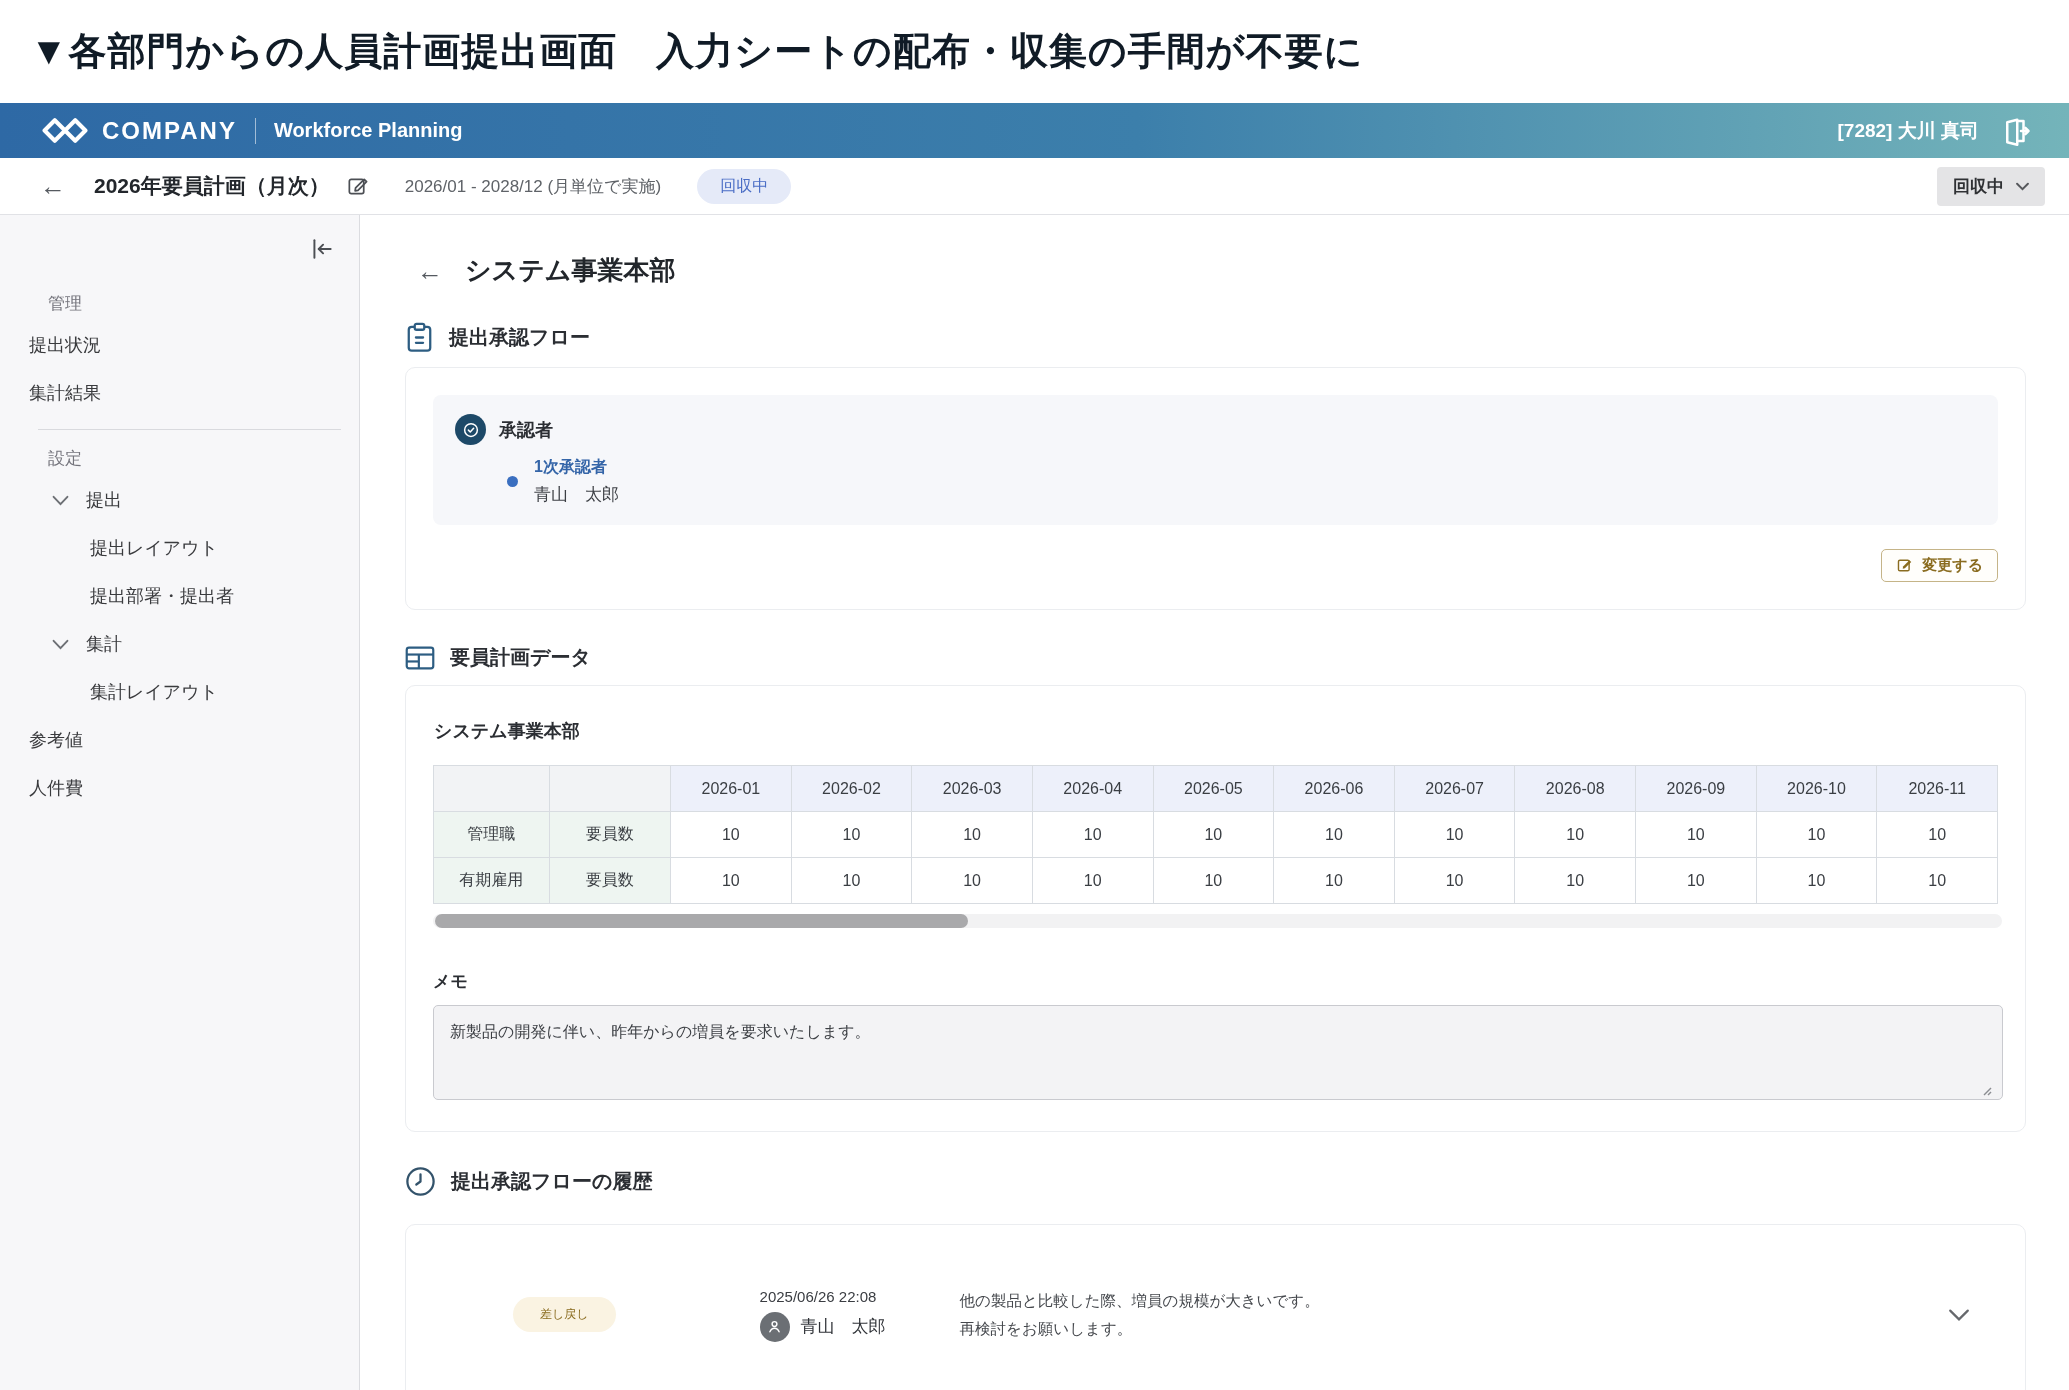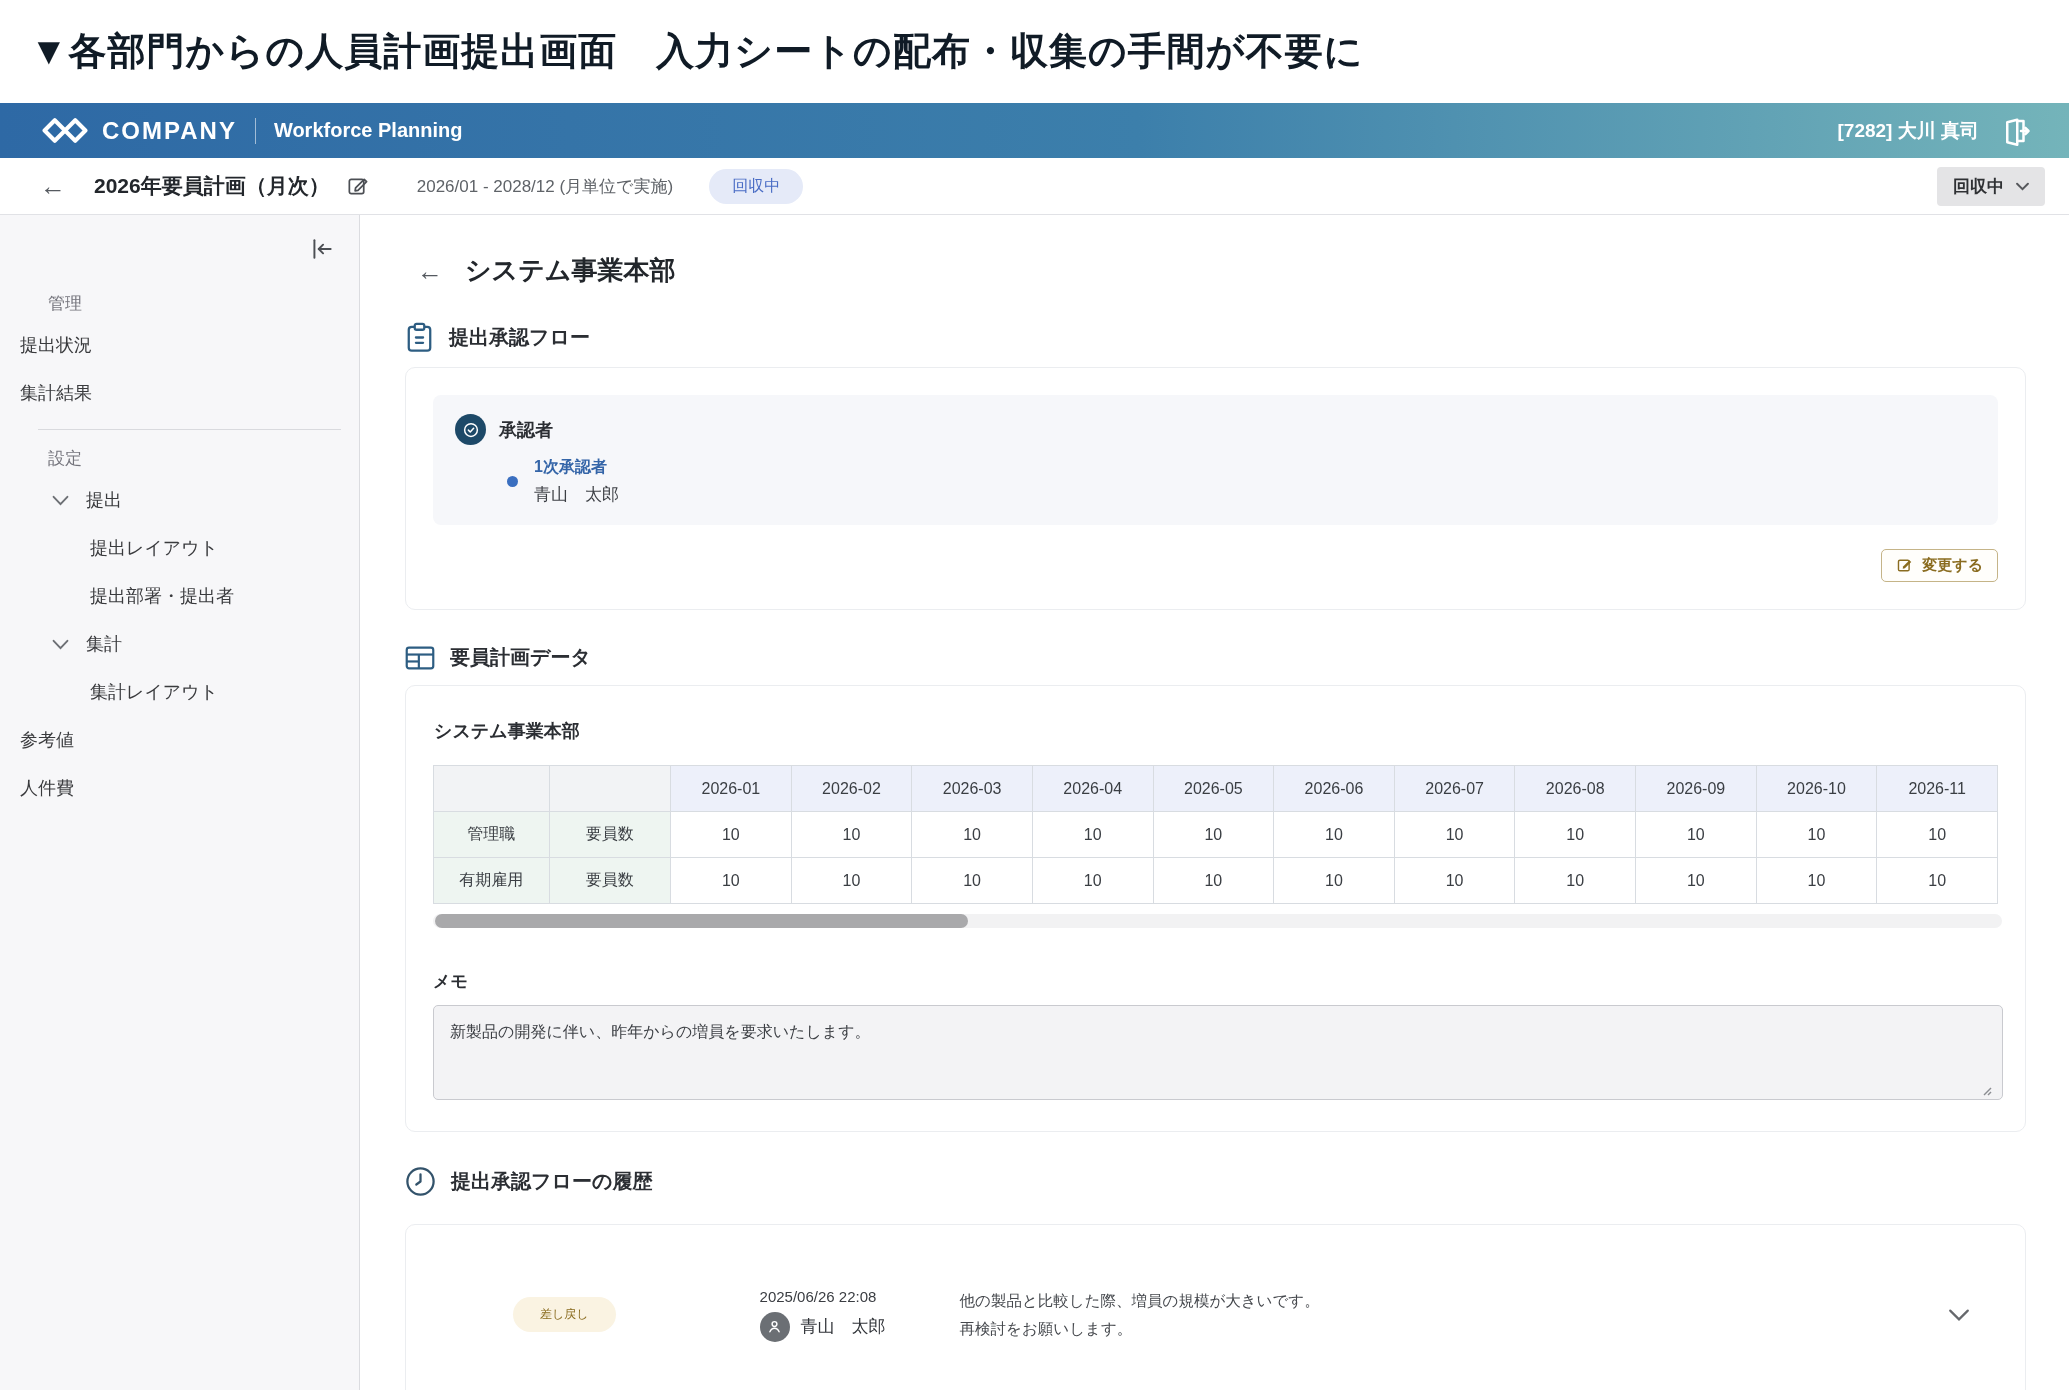--- a/index.html
+++ b/index.html
@@ -22,36 +22,36 @@
   .hdr-right { margin-left:auto; display:flex; align-items:center; gap:22px; }
   .hdr-user { font-size:19px; font-weight:600; }
   .icon-btn { background:none; border:none; cursor:pointer; display:flex; align-items:center; }
 
   
   .toolbar { height:57px; flex:0 0 57px; background:#fff; border-bottom:1px solid #e1e2e6;
     display:flex; align-items:center; padding:0 24px 0 40px; }
   .back-arrow { font-size:26px; color:#555a60; background:none; border:none; cursor:pointer; line-height:1; }
   .plan-title { font-size:21px; font-weight:700; color:#23272c; margin-left:28px; }
   .edit-ic { margin-left:16px; }
-  .period { font-size:17px; color:#5f6368; margin-left:48px; }
+  .period { font-size:17px; color:#5f6368; margin-left:36px; }
   .pill-badge { margin-left:36px; background:#e5eaf8; color:#4a6dc5; font-size:16px;
     padding:7px 23px; border-radius:19px; }
   .status-select { margin-left:auto; background:#e4e4e6; border:none; border-radius:4px;
     display:flex; align-items:center; gap:12px; padding:8px 16px; font-size:17px; color:#2f3134;
     font-weight:600; cursor:pointer; }
 
   
   .body { flex:1; display:flex; min-height:0; }
 
   
   .sidebar { width:360px; flex:0 0 360px; background:#f7f7f9; border-right:1px solid #dbdce0;
     position:relative; padding-top:70px; }
   .side-collapse { position:absolute; top:22px; right:24px; background:none; border:none; cursor:pointer; }
   .side-label { padding-left:48px; font-size:17px; color:#74747c; height:36px; display:flex; align-items:center; }
-  .side-item { padding-left:20px; font-size:18px; color:#3a3b3e; height:48px;
+  .side-item { padding-left:29px; font-size:18px; color:#3a3b3e; height:48px;
     display:flex; align-items:center; cursor:pointer; }
   .side-item.parent { padding-left:52px; gap:17px; }
   .side-item.indent2 { padding-left:90px; }
   .side-divider { border:none; border-top:1px solid #d9dade; margin:12px 18px 10px 38px; }
 
   
   .main { flex:1; background:#fff; padding:38px 43px 0 45px; overflow:hidden; }
   .main-title-row { display:flex; align-items:center; gap:22px; margin-left:12px; }
   .main-title { font-size:26px; font-weight:700; color:#22262b; }
   .section-head { display:flex; align-items:center; gap:15px; margin-top:34px; }

